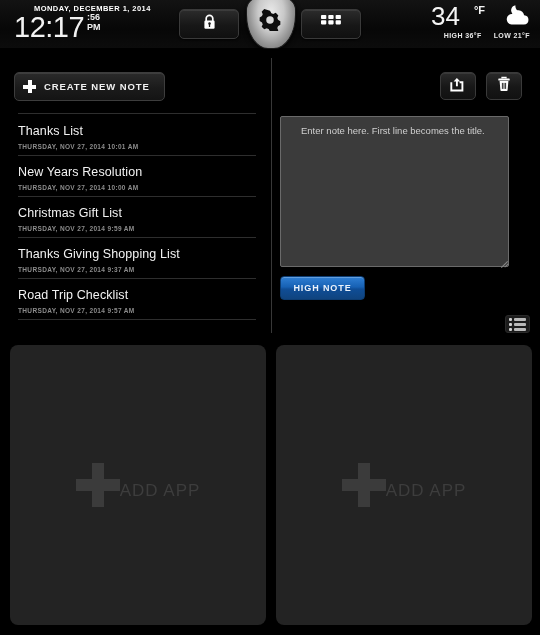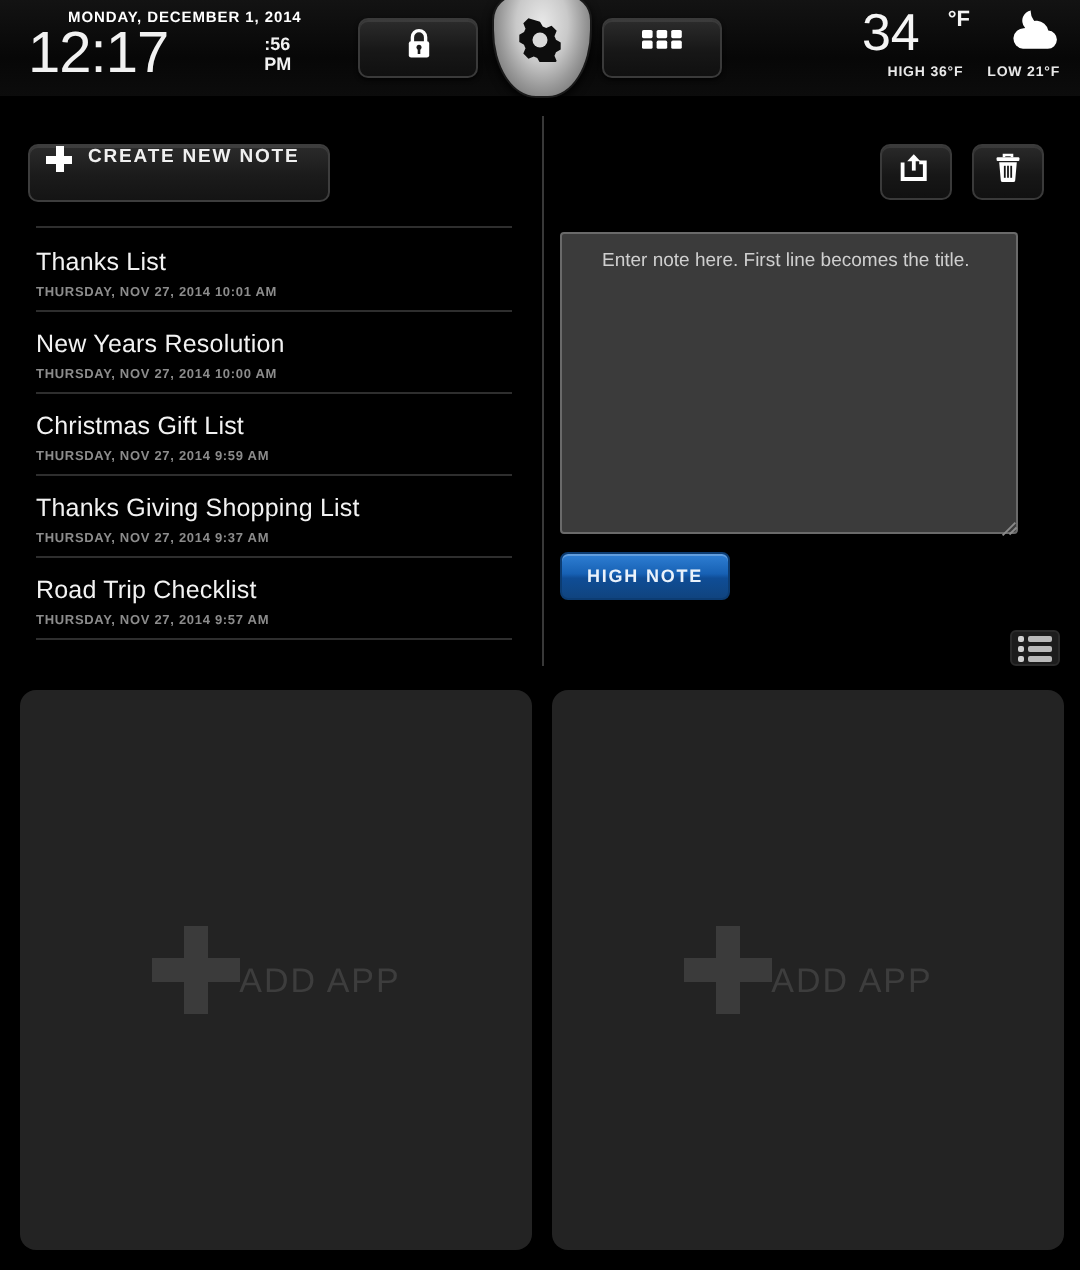--- a/index.html
+++ b/index.html
@@ -16,27 +16,27 @@
   .header {
     position: absolute; left: 0; top: 0; width: 540px; height: 48px;
     background: linear-gradient(#131313, #070707 60%, #0c0c0c);
     border-bottom: 1px solid #000;
   }
   .clock-block { position: absolute; left: 14px; top: 4px; }
   .date-line {
     font-size: 7.5px; letter-spacing: .45px; color: #ffffff;
     font-weight: bold; text-transform: uppercase; margin-left: 20px;
   }
-  .time-row { display: flex; align-items: center; margin-top: -1px; gap: 28px; }
+  .time-row { display: flex; align-items: flex-start; margin-top: -1px; }
   .time-main {
     font-size: 29px; color: #f2f2f2; line-height: 30px;
     font-weight: 300; letter-spacing: -0.5px;
   }
   .time-sub {
-    margin-left: 20px; margin-top: 1px; line-height: 9.5px;
+    margin-left: 3px; margin-top: 1px; line-height: 9.5px;
     font-size: 9px; color: #f2f2f2; font-weight: bold;
   }
 
   
   .center-cluster {
     position: absolute; left: 50%; top: 5px; transform: translateX(-50%);
     display: flex; align-items: center; gap: 8px; height: 38px;
   }
   .pill-btn {
     width: 58px; height: 28px; border-radius: 5px;
@@ -68,21 +68,21 @@
   .w-hilo span.gap { display: inline-block; width: 12px; }
 
   
   .divider-v {
     position: absolute; left: 271px; top: 58px; width: 1px; height: 275px;
     background: #383838;
   }
   .create-btn {
     position: absolute; left: 14px; top: 72px;
     height: 27px; padding: 0 14px 0 8px;
-    display: flex; align-items: flex-start; gap: 8px;
+    display: flex; align-items: center; gap: 8px;
     background: linear-gradient(#2b2b2b, #1b1b1b 55%, #141414);
     border: 1px solid #3d3d3d; border-radius: 5px;
     box-shadow: inset 0 1px 0 rgba(255,255,255,.09), 0 1px 2px rgba(0,0,0,.7);
   }
   .create-label {
     color: #f0f0f0; font-size: 9.5px; font-weight: bold; letter-spacing: .9px;
   }
   .plus-ico { position: relative; width: 13px; height: 13px; }
   .plus-ico::before, .plus-ico::after {
     content: ""; position: absolute; background: #fff;

